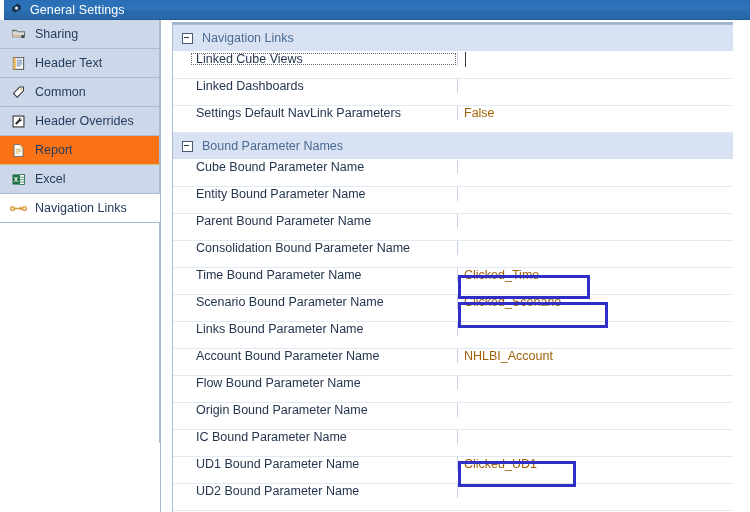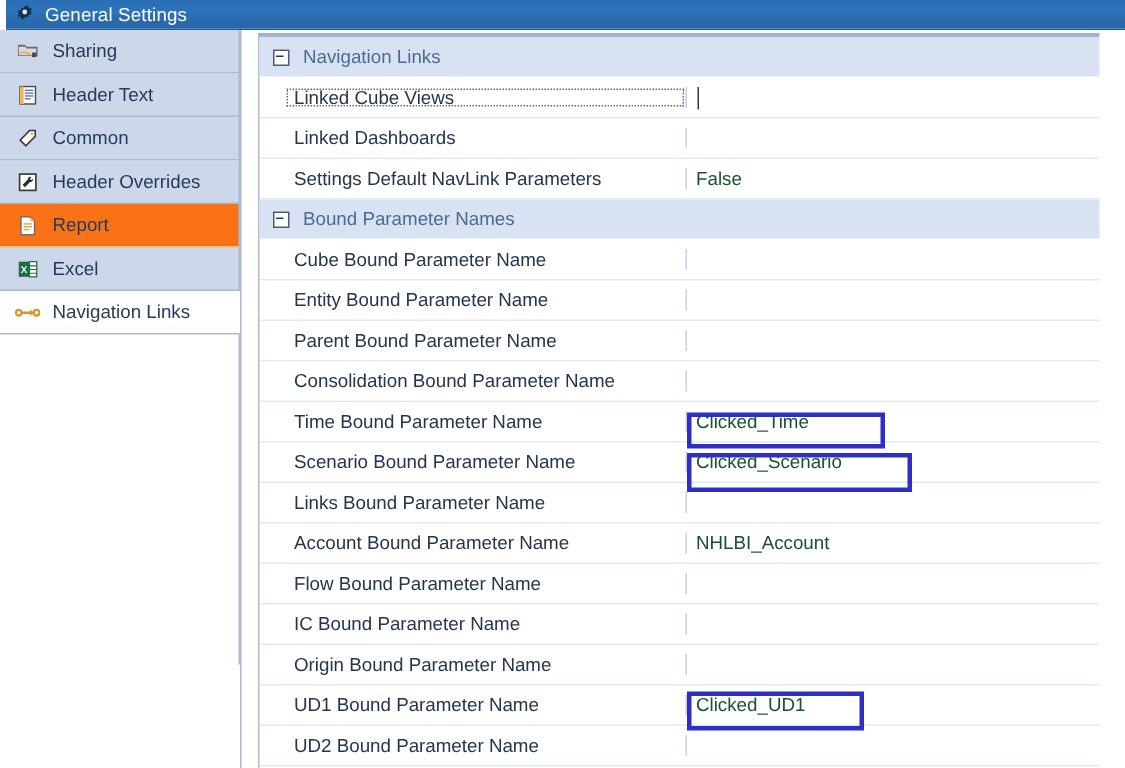--- a/index.html
+++ b/index.html
@@ -64,21 +64,21 @@
     border-bottom:1px solid #ffffff;
   }
   .cat-exp{
     width:9px;height:9px;border:1px solid #4a5a72;background:#ffffff;
     margin-left:9px;margin-right:9px;position:relative;flex:0 0 auto;
   }
   .cat-exp:before{content:"";position:absolute;left:1px;top:3px;width:5px;height:1px;background:#2b3a50;}
   .cat-lbl{color:#4b6b93;font-size:12.5px;}
 
   .row{
-    position:relative;height:27px;display:flex;align-items:center;
+    position:relative;height:27px;display:flex;align-items:flex-start;
     border-bottom:1px solid #e3e9f3;
     box-sizing:border-box;
   }
   .row-gutter{width:17px;flex:0 0 auto;background:#d9e2f3;border-right:1px solid #ffffff;box-sizing:border-box;}
   .row-name{
     width:268px;flex:0 0 auto;display:flex;align-items:center;
     padding-left:6px;box-sizing:border-box;
     border-right:1px solid #c6d2e4;
     background:#ffffff;
     position:relative;
@@ -87,21 +87,21 @@
   .row-name.editing{}
   .row-name.editing .focusbox{
     position:absolute;left:1px;top:1px;right:1px;bottom:1px;
     border:1px dotted #6a6a6a;pointer-events:none;
   }
   .row-val{
     flex:1 1 auto;display:flex;align-items:center;
     padding-left:6px;box-sizing:border-box;background:#ffffff;
     position:relative;
   }
-  .row-val span.vtext{font-size:12.5px;color:#14532d;white-space:nowrap;}
+  .row-val span.vtext{font-size:12.5px;color:#a16207;white-space:nowrap;}
   .caret{
     display:inline-block;width:1px;height:15px;background:#3a3a3a;margin-left:1px;
   }
   .right-pad{position:absolute;left:733px;top:22px;width:17px;height:490px;background:#ffffff;}
 
   
   .anno{
     position:absolute;
     border:3px solid #2f2fc8;
     box-sizing:border-box;
@@ -336,30 +336,30 @@
         <div class="row-name">
           <span>Flow Bound Parameter Name</span>
         </div>
         <div class="row-val">
           <span class="vtext"></span>
         </div>
       </div>
       <div class="row">
         <div class="row-gutter"></div>
         <div class="row-name">
+          <span>Origin Bound Parameter Name</span>
+        </div>
+        <div class="row-val">
+          <span class="vtext"></span>
+        </div>
+      </div>
+      <div class="row">
+        <div class="row-gutter"></div>
+        <div class="row-name">
           <span>IC Bound Parameter Name</span>
-        </div>
-        <div class="row-val">
-          <span class="vtext"></span>
-        </div>
-      </div>
-      <div class="row">
-        <div class="row-gutter"></div>
-        <div class="row-name">
-          <span>Origin Bound Parameter Name</span>
         </div>
         <div class="row-val">
           <span class="vtext"></span>
         </div>
       </div>
       <div class="row">
         <div class="row-gutter"></div>
         <div class="row-name">
           <span>UD1 Bound Parameter Name</span>
         </div>

